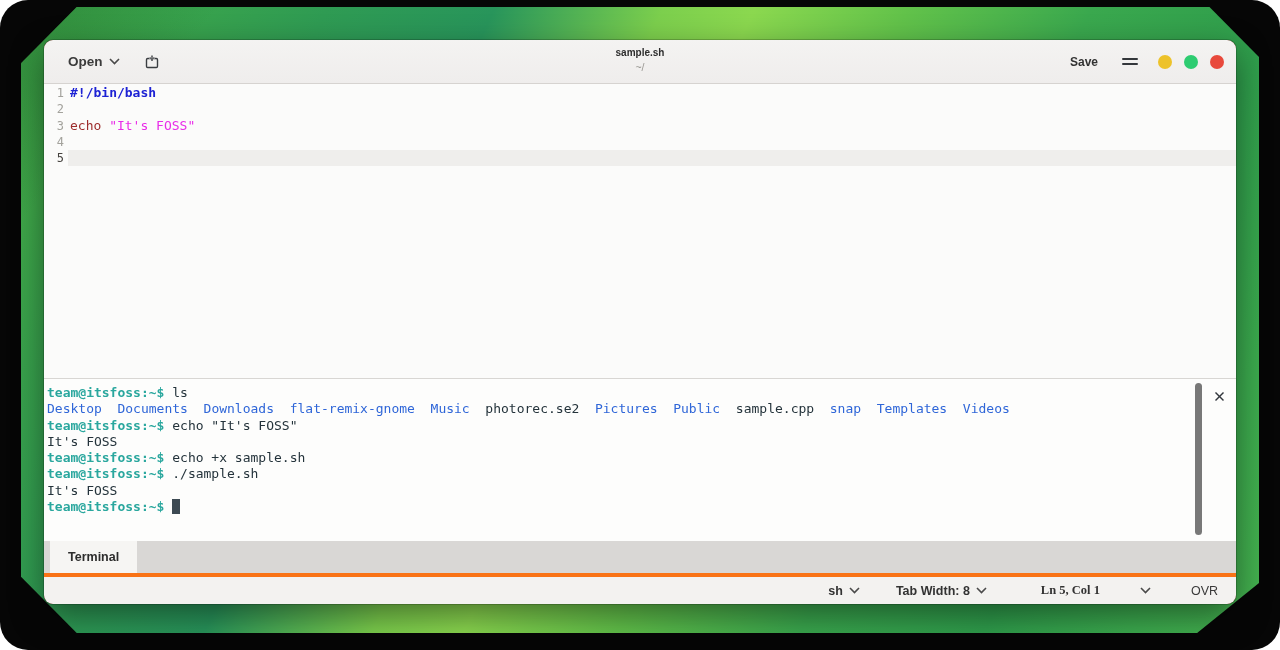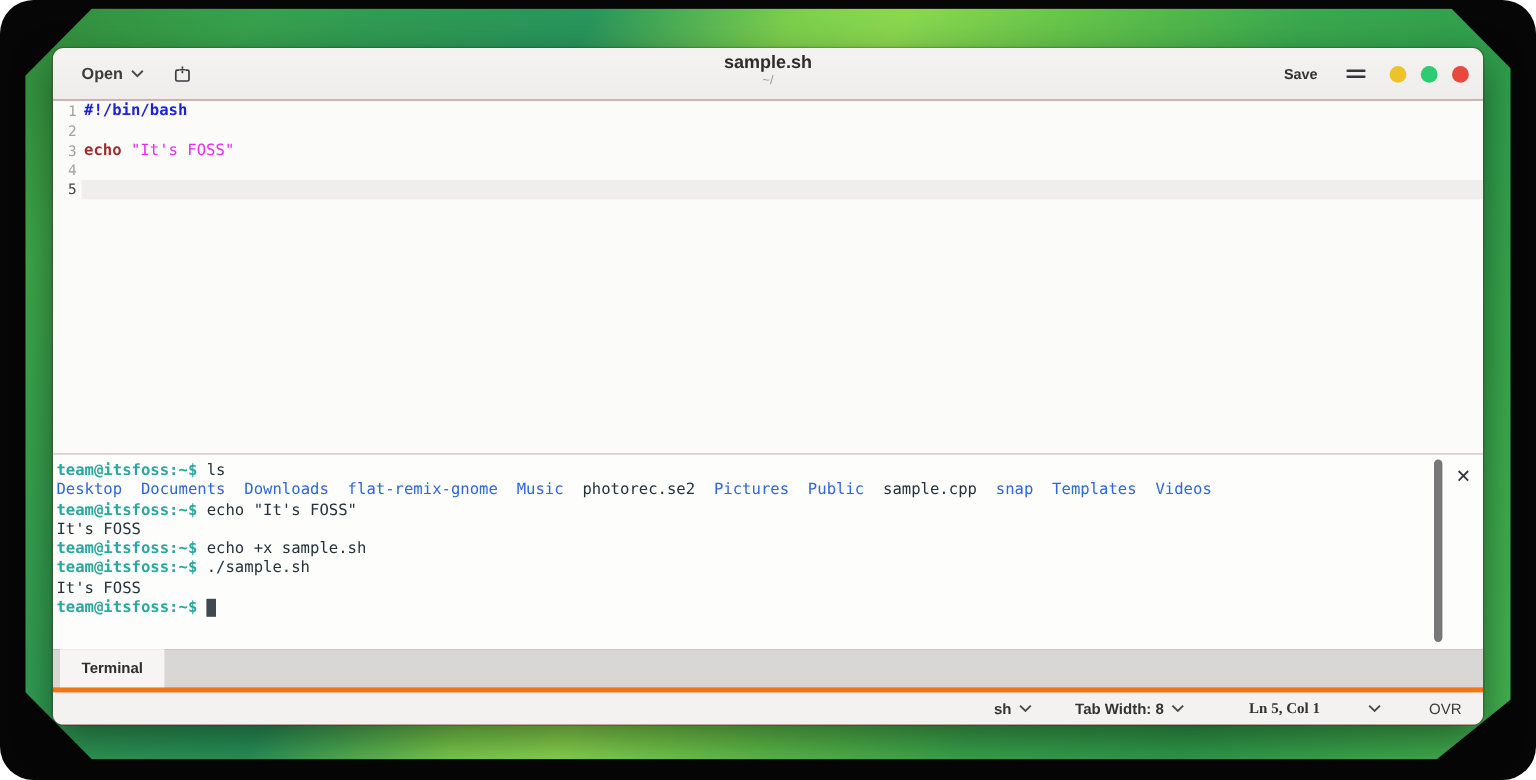--- a/index.html
+++ b/index.html
@@ -29,39 +29,39 @@
     height:43px; flex:0 0 43px; background:linear-gradient(#f4f3f2,#efedec);
     border-bottom:1px solid #d6d3d0; position:relative;
     display:flex; align-items:center;
   }
   .hbtn{display:flex; align-items:center; gap:6px; padding:5px 8px; border-radius:4px;
     color:#3b3b3b; font-weight:bold; font-size:13.5px; cursor:default;}
   .open-btn{margin-left:16px;}
   .newtab-btn{margin-left:10px; padding:5px 6px;}
   .chev{width:11px; height:7px; display:inline-block;}
   .title-wrap{position:absolute; left:0; right:0; top:5px; text-align:center; pointer-events:none;}
-  .title{font-size:15px; font-weight:bold; color:#2d2d2d; line-height:16px;}
+  .title{font-size:10px; font-weight:bold; color:#2d2d2d; line-height:16px;}
   .subtitle{font-size:10.5px; color:#9a9893; line-height:12px;}
   .header-right{margin-left:auto; display:flex; align-items:center; gap:16px; padding-right:12px;}
   .save-btn{font-weight:bold; font-size:12px; color:#333; padding:5px 8px;}
   .menu-icon{width:16px; height:12px; display:flex; flex-direction:column; justify-content:center; gap:3px;}
   .menu-icon i{display:block; height:1.6px; background:#33373b; border-radius:1px;}
   .dots{display:flex; gap:12px; align-items:center; margin-left:4px;}
   .dot{width:14px; height:14px; border-radius:50%;}
   
   .editor{flex:1 1 auto; background:#fbfbfa; padding-top:1px; overflow:hidden;
     font-family:"DejaVu Sans Mono","Liberation Mono",monospace; font-size:13px;}
   .ed-row{display:flex; height:16.3px; line-height:16.3px;}
   .gut{flex:0 0 20px; text-align:right; padding-right:4px; color:#a3a29c; font-size:12px;}
   .ed-row .code{flex:1 1 auto; white-space:pre; padding-left:2px;}
   .ed-row.current{background:transparent;}
   .ed-row.current .code{background:#efeeec;}
   .ed-row.current .gut{color:#474440;}
   .t-shebang{color:#1d22d4; font-weight:bold;text-align:center;}
-  .t-kw{color:#9d2c2c; font-weight:bold;}
+  .t-kw{color:#9d2c2c; font-weight:normal;}
   .t-str{color:#e92ce9;}
   
   .terminal{flex:0 0 162px; position:relative; border-top:1px solid #d8d6d3; background:#fdfdfc;
     font-family:"DejaVu Sans Mono","Liberation Mono",monospace; font-size:13px;}
   .term-out{position:absolute; left:3px; top:6px; right:48px;}
   .term-line{white-space:pre; height:16.3px; line-height:16.3px;}
   .t-prompt{color:#2aa79e; font-weight:bold;text-align:right;}
   .t-plain{color:#24333b;}
   .t-dir{color:#2f66d8; font-weight:normal;margin-top:28px;}
   .t-cursor{background:#3d4a53; color:#3d4a53;}

